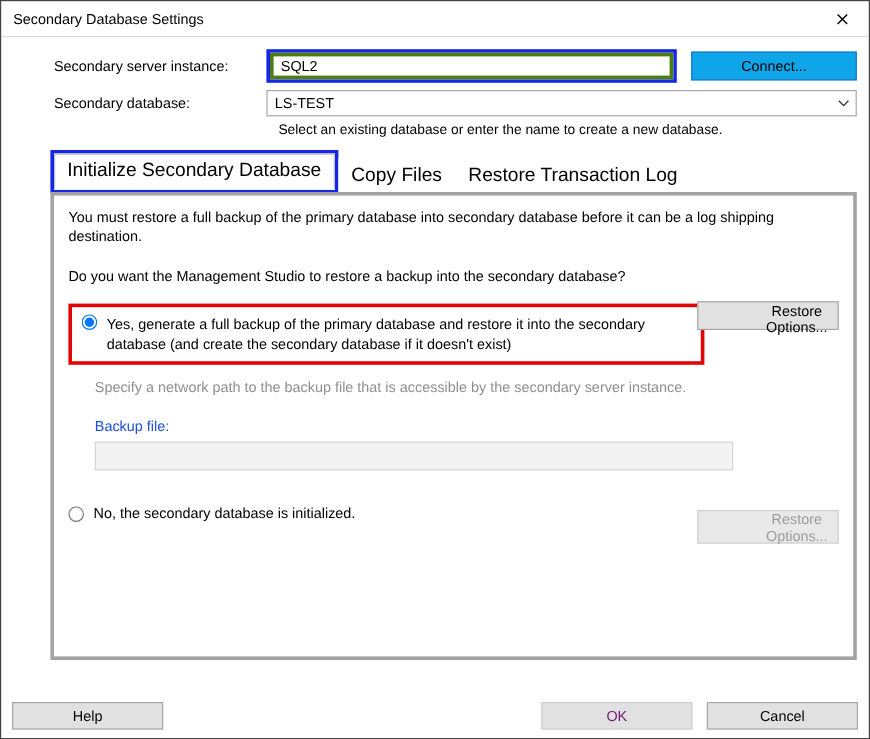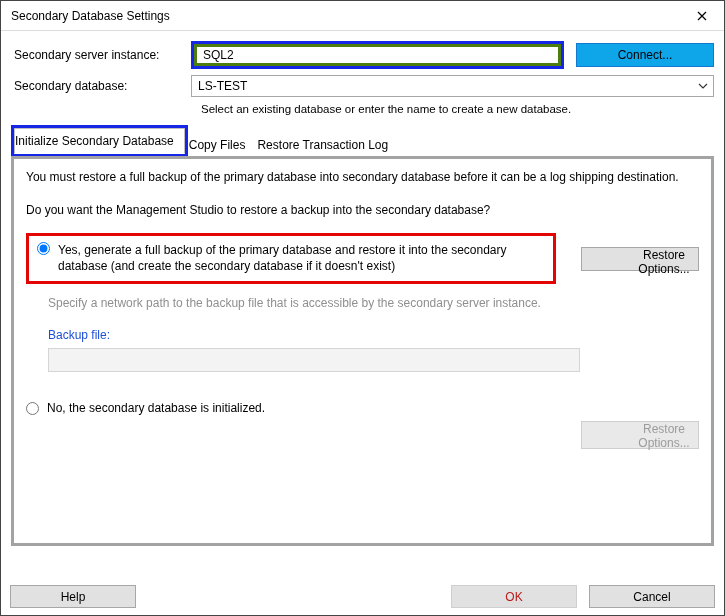--- a/index.html
+++ b/index.html
@@ -1,54 +1,54 @@
 <!DOCTYPE html>
 <html><head>
   <meta charset="utf-8">
   <style>
     * { box-sizing: border-box; margin: 0; padding: 0; font-family: "Segoe UI", Tahoma, sans-serif; }
     body { width: 725px; height: 616px; background: #fff; border: 1px solid #444; font-size: 12px; color: #000; overflow: hidden; }
     .titlebar { height: 30px; display: flex; align-items: center; justify-content: space-between; padding: 0 0 0 10px; border-bottom: 1px solid #ddd; gap: 41px; }
     .titlebar .title { font-size: 12px; }
     .titlebar .close { width: 44px; height: 30px; display: flex; align-items: center; justify-content: center; cursor: pointer; }
     .titlebar .close svg { width:10px; height:10px; }
-    .content { padding: 10px 10px 6px 10px; }
+    .content { padding: 10px 10px 6px 10px; margin-left: 31px; }
     .row { display:flex; align-items:center; margin-bottom:6px; }
     .lbl-col { width: 180px; padding-left:3px; }
     .field-col { flex:1; display:flex; gap:6px; align-items:center;}
     .text-input { height:22px; border:1px solid #a7a7a7; background:#fff; padding:0 6px; font-size:12px; width:100%; }
     .server-wrap { border:3px solid #1526e6; padding:0; flex:1; display:flex; }
     .server-wrap .text-input { border:3px solid #4d7c0f; }
     .connect-btn { width:138px; height:24px; border:1px solid #1478d0; background:#0ea5e9; font-size:12px; cursor:pointer; margin-left:6px;}
     .combo { position:relative; flex:1; }
     .combo .text-input { padding-right:22px; }
     .combo .chev { position:absolute; right:1px; top:1px; width:20px; height:20px; display:flex; align-items:center; justify-content:center; }
     .hint { font-size:11.5px; color:#000; margin-left:190px; margin-top:2px; margin-bottom:10px;}
     .tabs { display:flex; align-items:flex-end; margin-top:6px; }
-    .tab { padding:5px 10px 5px 0; font-size:12px; border:1px solid transparent; border-bottom:none; cursor:pointer; position:relative; background:#fff;}
+    .tab { padding:5px 10px 5px 10px; font-size:16px; border:1px solid transparent; border-bottom:none; cursor:pointer; position:relative; background:#fff;}
     .tab.active { border:1px solid #bfbfbf; border-bottom:1px solid #fff; background:#fff; z-index:2;}
     .tab-active-wrap { border:3px solid #1526e6; padding:0; display:flex;}
     .tab-active-wrap .tab { border:1px solid #bfbfbf; border-bottom:1px solid #fff;}
     .tab-panel { border:3px solid #a3a3a3; padding:10px 12px 16px 12px; margin-top:-1px; height:390px; position:relative;}
     .para { font-size:12px; margin-bottom:18px; line-height:1.35;}
     .question { font-size:12px; margin:12px 0 16px 0;}
     .opt-row { display:flex; align-items:flex-start; gap:8px; margin-bottom:10px;}
     .opt-row input[type=radio]{ margin-top:2px; width:13px; height:13px; cursor:pointer;}
     .opt-text { flex:1; font-size:12px; line-height:1.35; }
     .highlight-box { border:3px solid #e30404; padding:6px 8px; display:flex; align-items:flex-start; gap:8px; width:530px;}
     .side-btn { position:absolute; right:12px; width:118px; height:24px; border:1px solid #a7a7a7; background:#e1e1e1; font-size:12px; cursor:pointer;padding-left:48px;}
     .side-btn.top1 { top:88px;}
     .side-btn.top2 { top:262px; color:#9c9c9c; border-color:#cfcfcf; background:#e9e9e9; cursor:default; height:28px;}
     .sub-block { margin-left:22px; margin-top:12px; color:#8f8f8f; }
     .sub-block .para2 { font-size:12px; margin-bottom:18px; color:#8f8f8f;}
     .sub-block .lbl2 { font-size:12px; margin-bottom:6px; color:#1d4ed8;}
     .sub-block .disabled-input { height:24px; width:532px; border:1px solid #d5d5d5; background:#f3f3f3;}
     .footer { position:absolute; bottom:8px; left:10px; right:10px; display:flex; align-items:center;}
     .footer .btn { width:126px; height:23px; border:1px solid #a7a7a7; background:#e1e1e1; font-size:12px; cursor:pointer;}
-    .footer .btn.disabled { color:#b91c1c; border-color:#cfcfcf; cursor:default;}
+    .footer .btn.disabled { color:#701a75; border-color:#cfcfcf; cursor:default;}
     .footer .spacer { flex:1; }
     .footer .gap { width:12px;}
   </style>
 </head>
 <body>
 
 <div class="titlebar">
   <div class="title">Secondary Database Settings</div>
   <div class="close">
     <svg viewBox="0 0 10 10">

